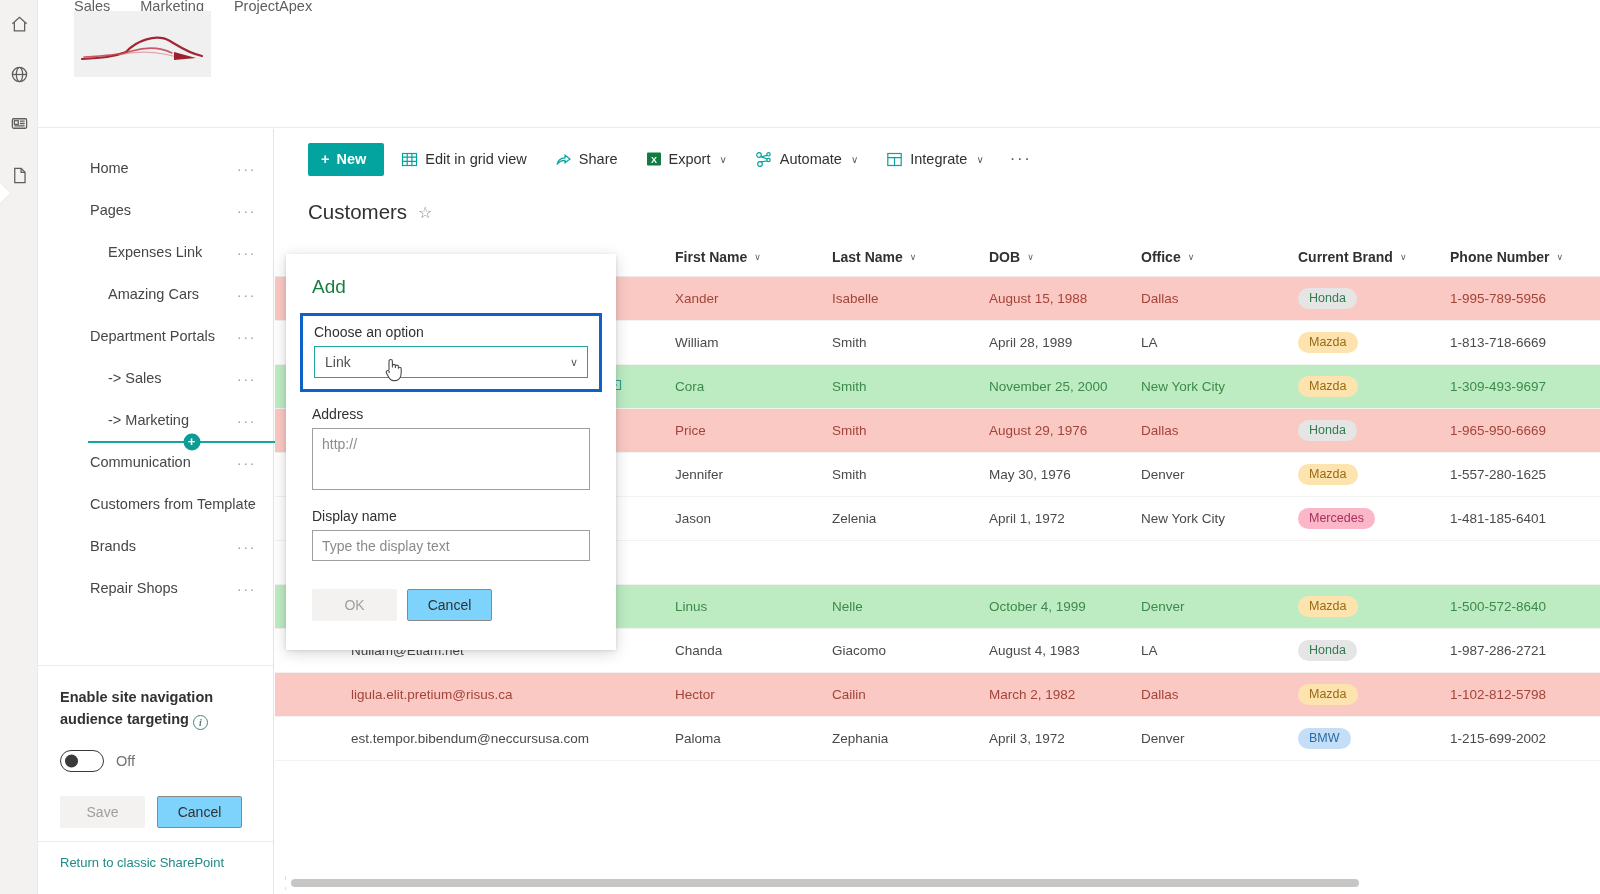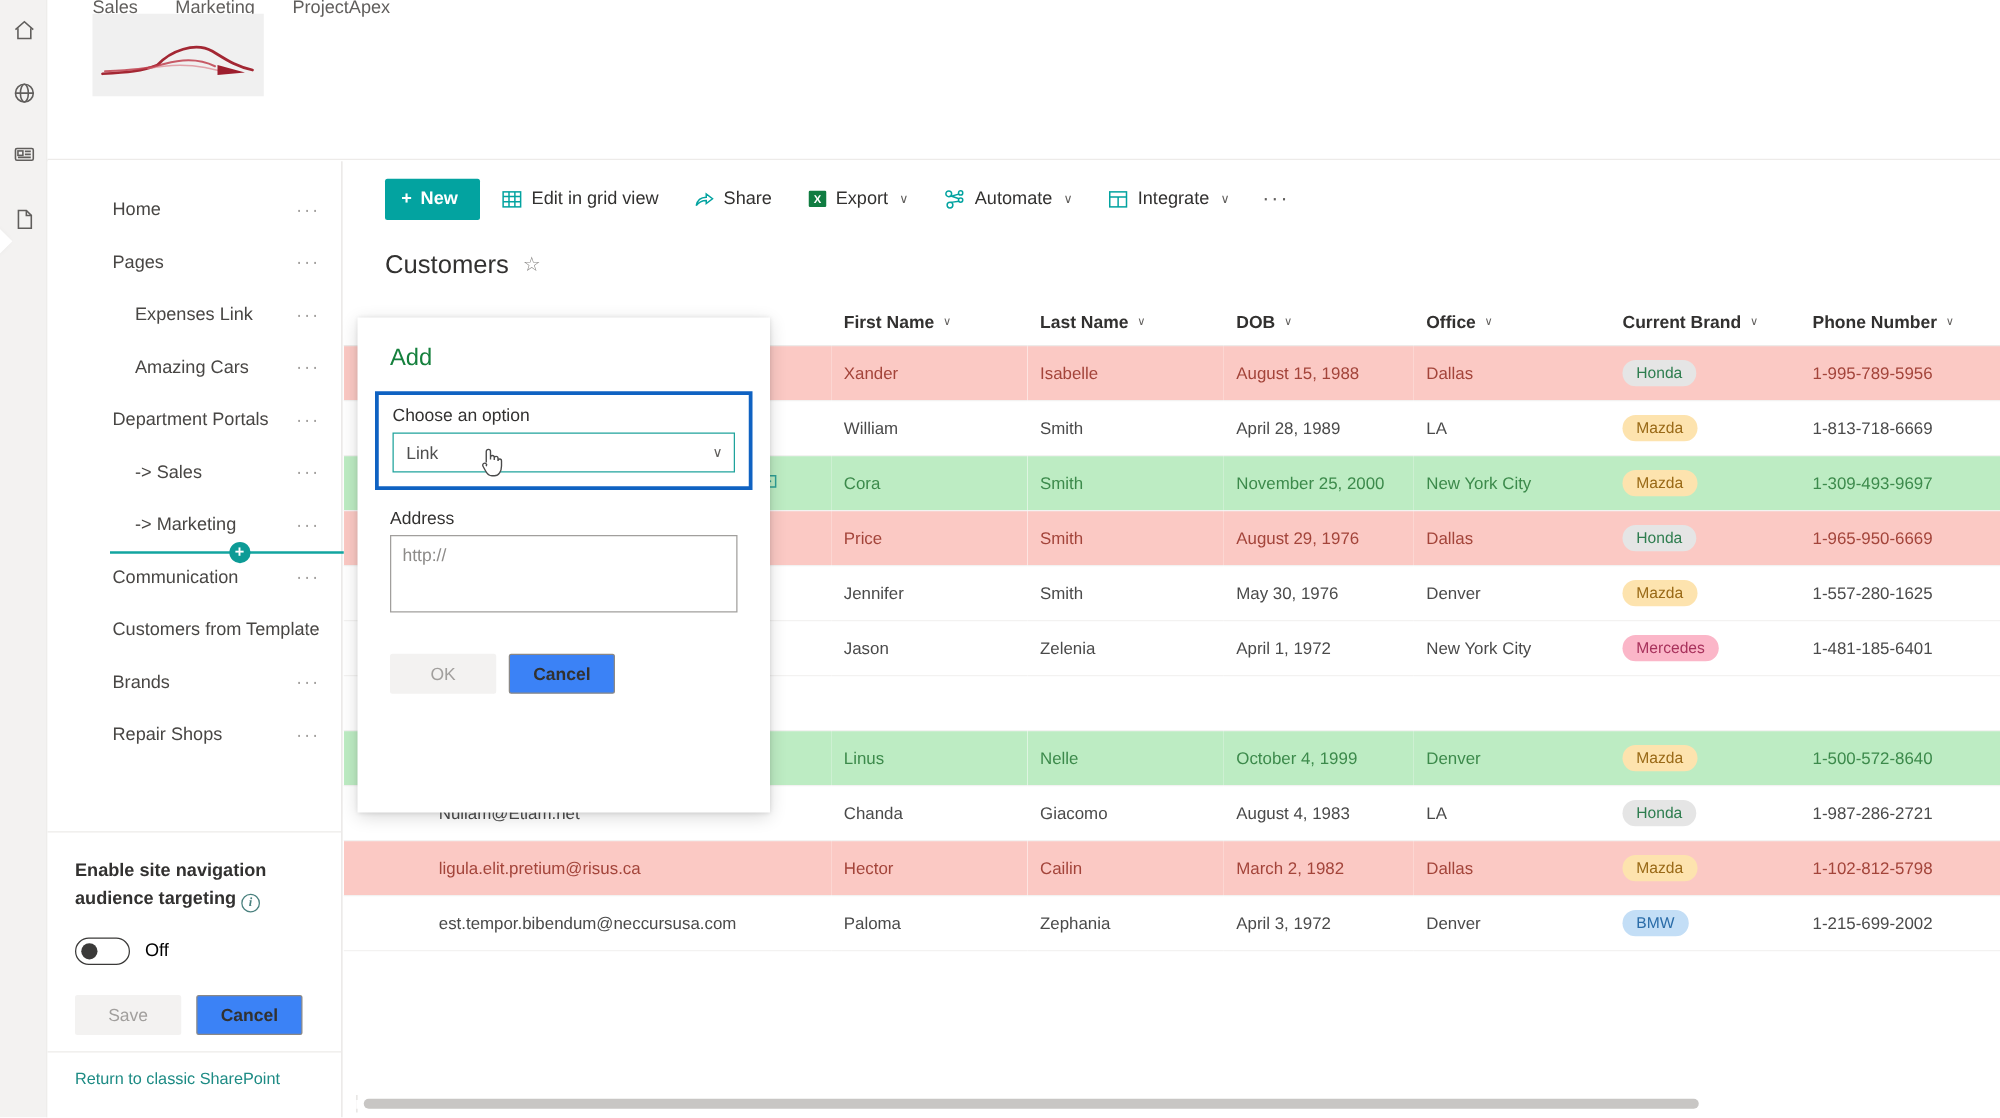--- a/index.html
+++ b/index.html
@@ -85,26 +85,26 @@
   .toggle-row { display: flex; align-items: center; gap: 12px; margin-top: 20px; }
   .toggle {
     width: 44px; height: 22px; border-radius: 11px;
     border: 1.5px solid #3b3a39; background: #fff; position: relative;
     cursor: pointer;
   }
   .toggle .knob {
     position: absolute; left: 4px; top: 50%; transform: translateY(-50%);
     width: 13px; height: 13px; border-radius: 50%; background: #3b3a39;
   }
-  .toggle-label { font-size: 14.5px; color: #000000; }
+  .toggle-label { font-size: 14.5px; color: #737373; }
   .btn-row { display: flex; gap: 12px; margin-top: 24px; }
   .btn {
     height: 32px; min-width: 85px; padding: 0 16px; font-size: 14px;
-    border: 1px solid #8a8886; background: #3b82f6; color: #323130;
-    border-radius: 2px; cursor: pointer; font-weight: 700;
+    border: 1px solid #8a8886; background: #7dd3fc; color: #323130;
+    border-radius: 2px; cursor: pointer; font-weight: 400;
     font-family: "Liberation Sans", sans-serif;
   }
   .btn.disabled {
     background: #f3f2f1; border-color: #f3f2f1; color: #a19f9d;
     cursor: default; font-weight: 400;
   }
   .classic-link {
     position: absolute; left: 22px; bottom: 24px; font-size: 13px;
     color: #1d8b84; cursor: pointer;
   }
@@ -595,20 +595,24 @@
       <span class="combo-val">Link</span>
       <span class="combo-chev">∨</span>
     </div>
   </div>
 
   <div class="field">
     <span class="field-label">Address</span>
     <textarea class="ta" placeholder="http://" style=""></textarea>
   </div>
 
+  <div class="field">
+    <span class="field-label">Display name</span>
+    <input class="inp" type="text" placeholder="Type the display text" style="">
+  </div>
 
   <div class="callout-btns">
     <button class="btn disabled">OK</button>
     <button class="btn">Cancel</button>
   </div>
 </div>
 
 <div class="cursor-hand">
   <svg viewBox="0 0 22 26" fill="#ffffff" stroke="#4a4a4a" stroke-width="1.1">
     <path d="M7 13V4.2a1.7 1.7 0 1 1 3.4 0v6.3M10.4 10.5V8.9a1.5 1.5 0 1 1 3 0v2.1M13.4 11V9.6a1.5 1.5 0 1 1 3 0v2.1M16.4 11.7c0-1 .6-1.5 1.4-1.5s1.4.6 1.4 1.6v4c0 4.2-2.2 7.8-5.6 7.8h-2c-2.4 0-3.6-1-5-3.6l-2.2-4c-.5-.9-.2-1.9.7-2.3.8-.4 1.7 0 2.2.8L7 16"></path>

